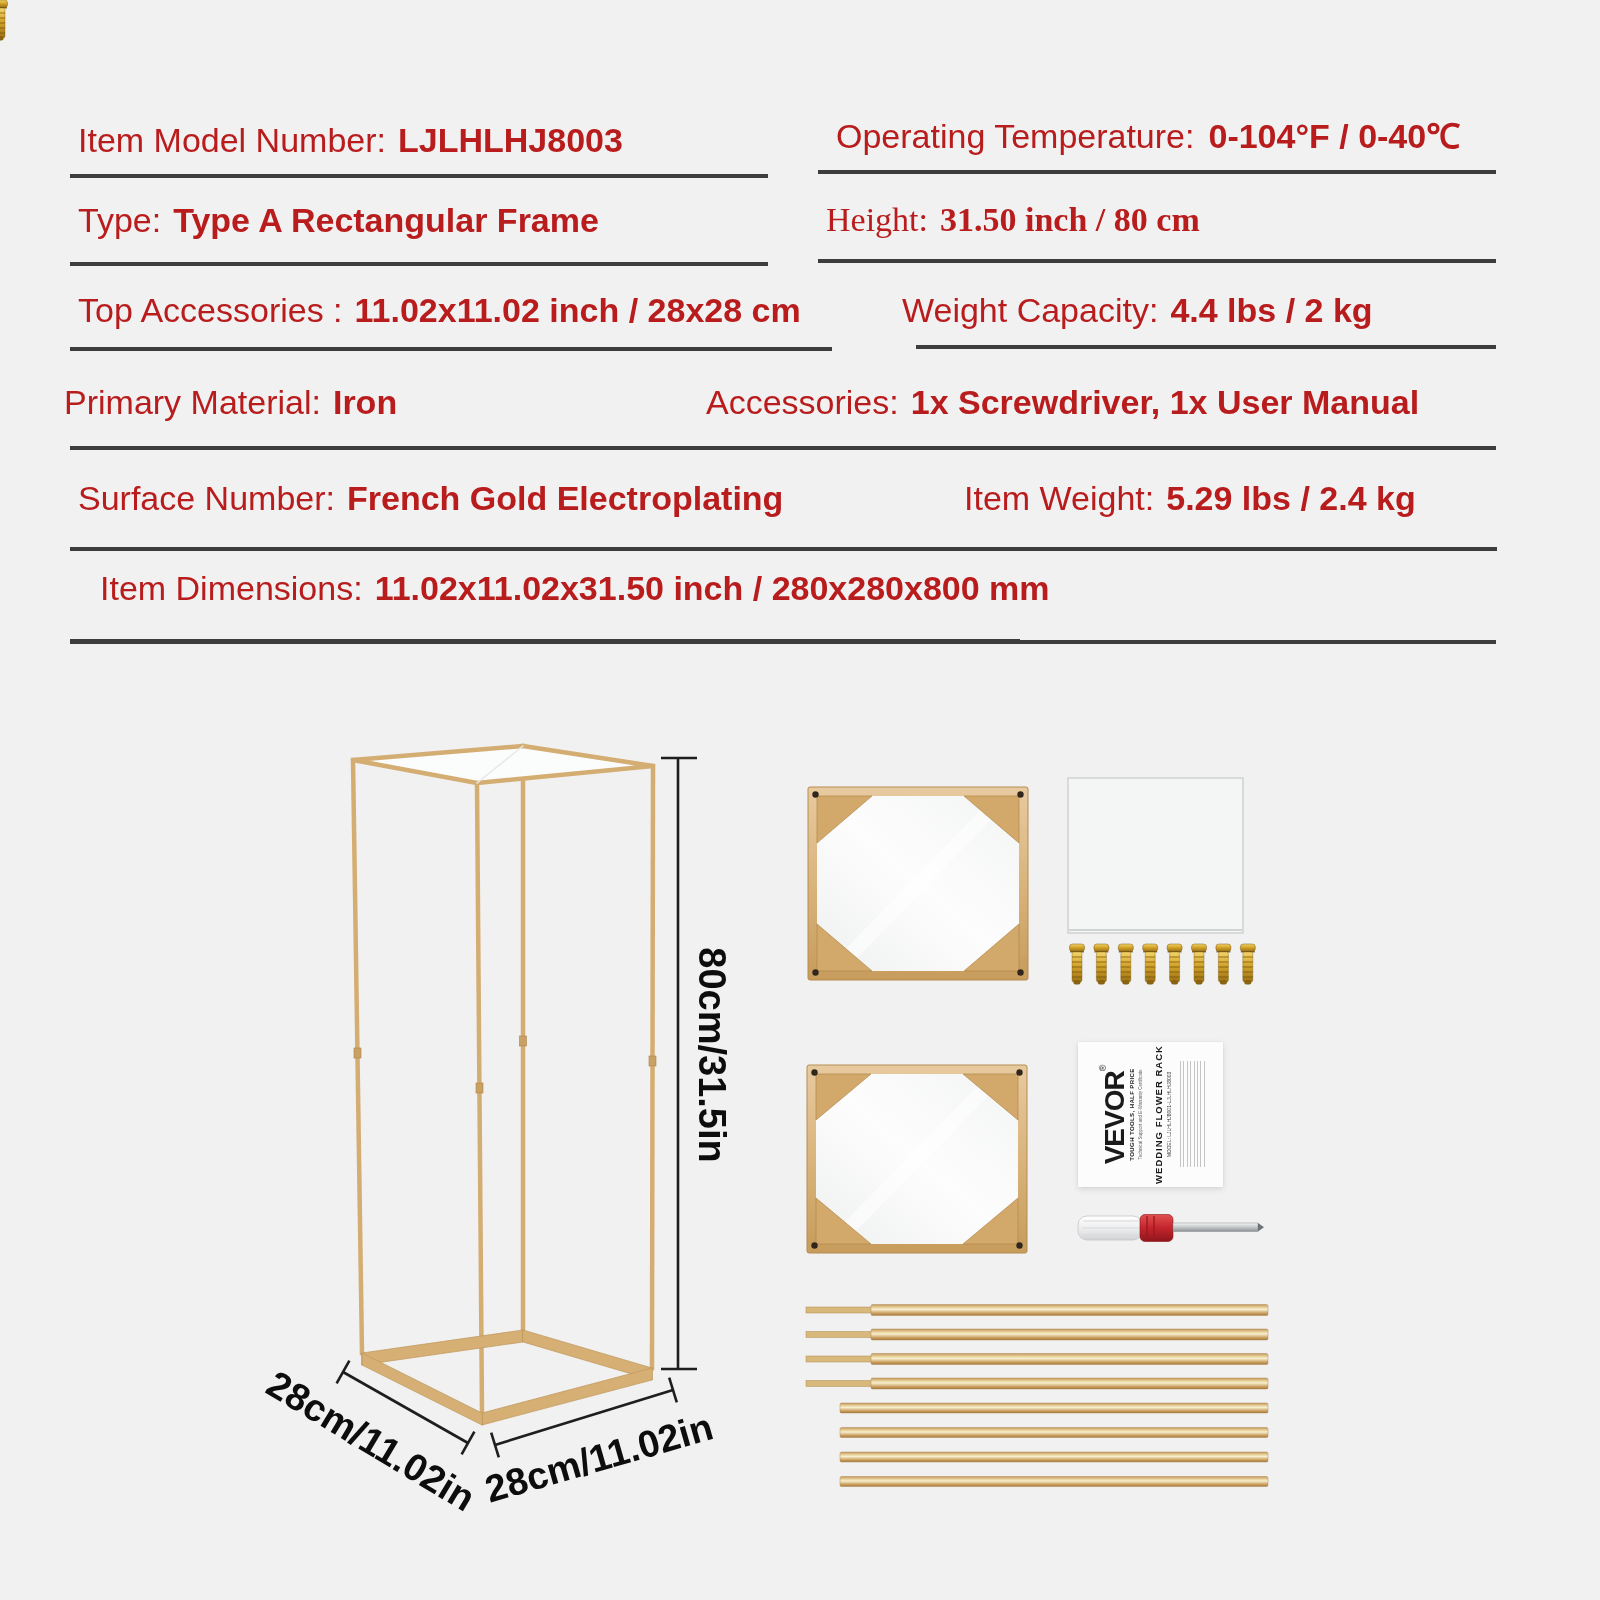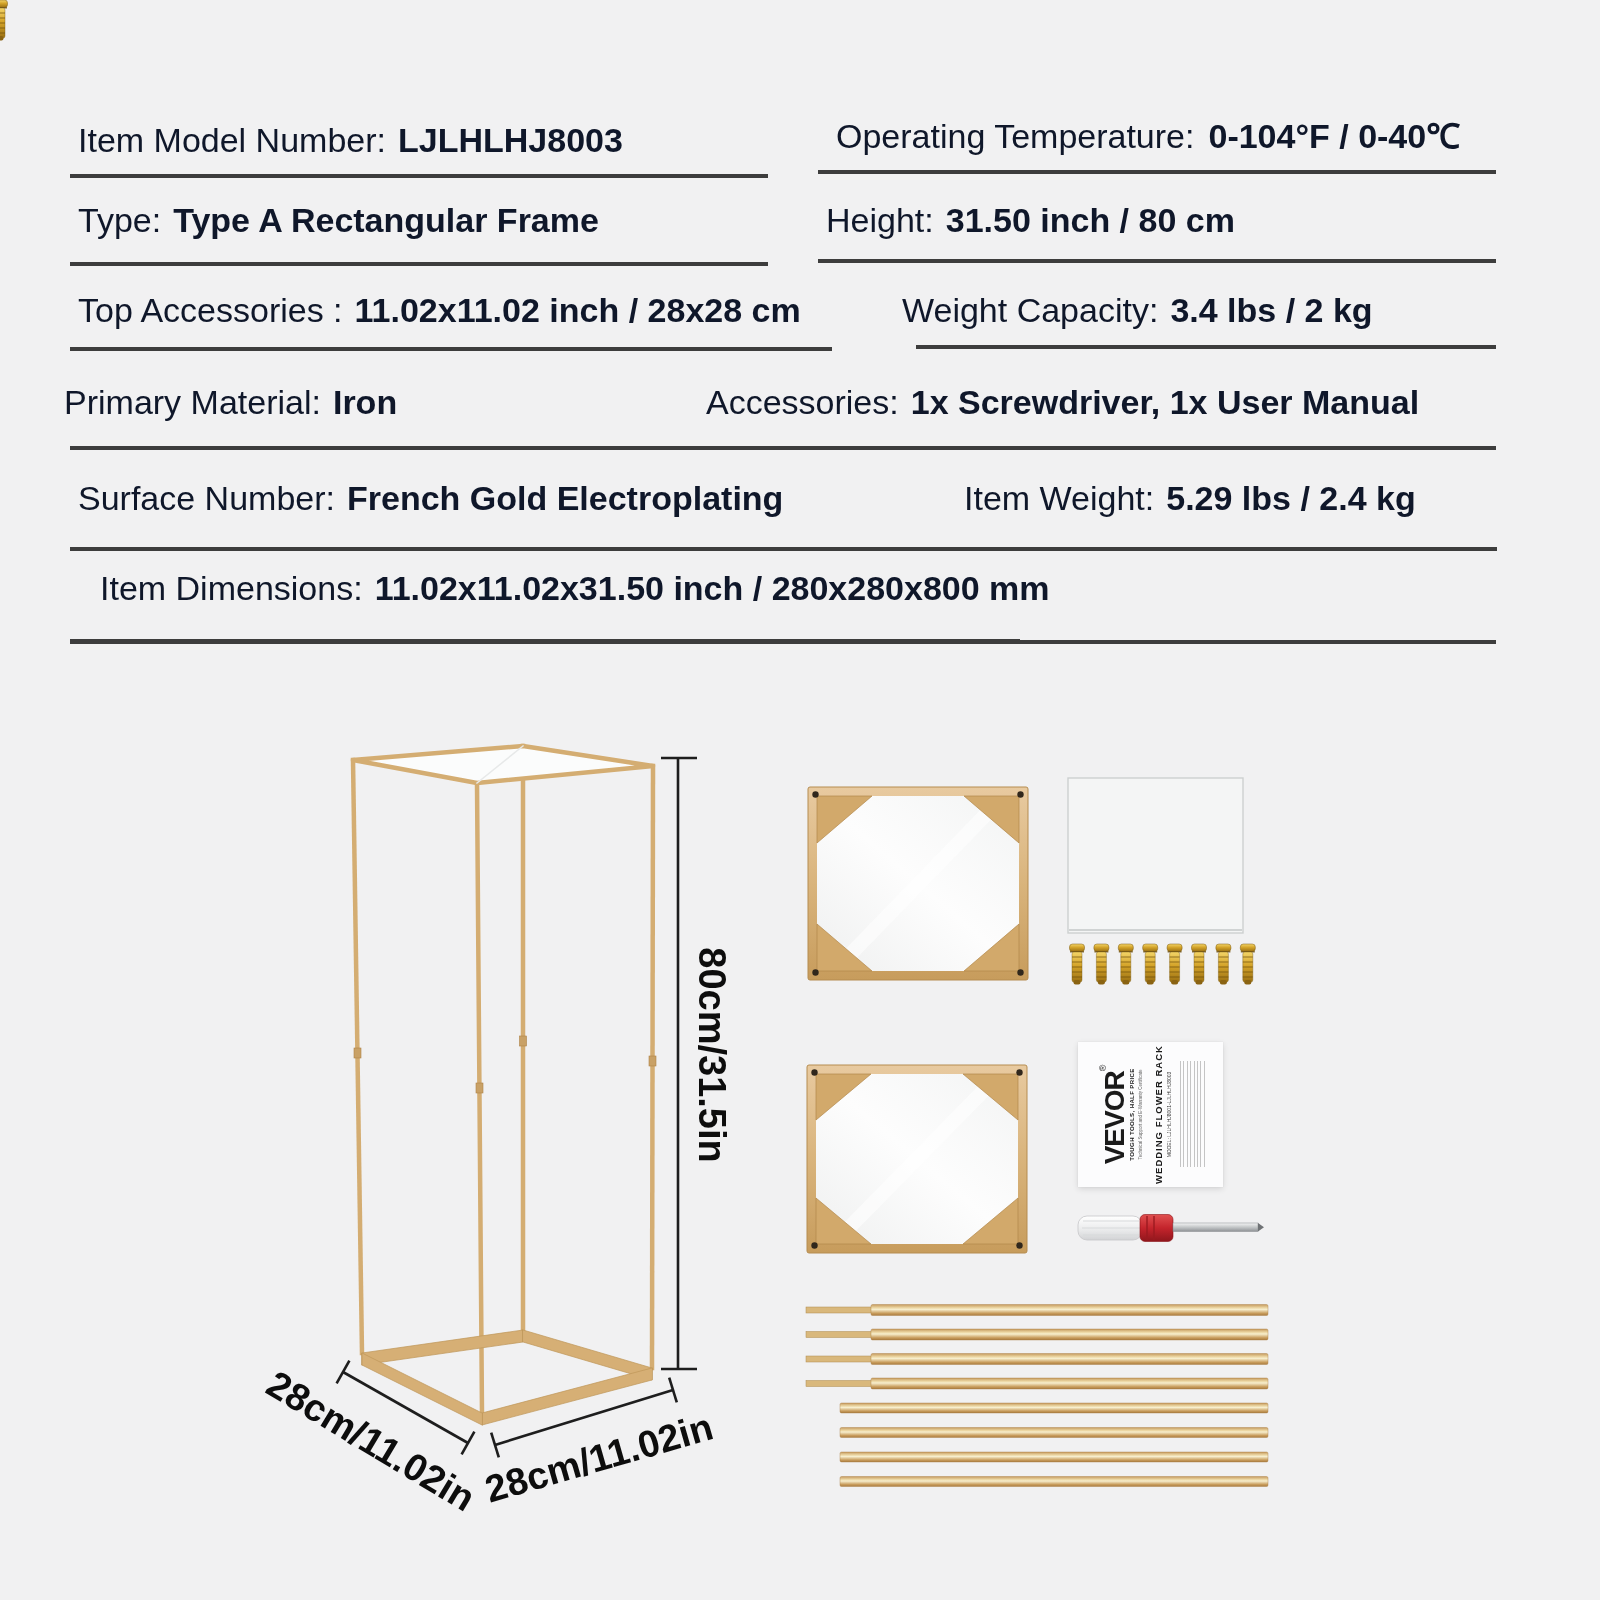--- a/index.html
+++ b/index.html
@@ -1,20 +1,20 @@
 <!DOCTYPE html>
 <html><head>
 <meta charset="utf-8">
 <style>
   html,body{margin:0;padding:0;}
   body{font-family:"Liberation Sans", sans-serif; background:#ffffff;}
   .canvas{position:relative; width:1600px; height:1600px; background:#f1f1f2; overflow:hidden;}
 
   
-  .spec-row{position:absolute; font-size:34px; line-height:48px; color:#0f172a; white-space:nowrap;}
+  .spec-row{position:absolute; font-size:34px; line-height:48px; color:#b91c1c; white-space:nowrap;}
   .spec-row .lbl{font-weight:400;}
   .spec-row .val{font-weight:700; margin-left:12px;}
   .spec-row .val.wide{margin-left:14px;}
   .divider{position:absolute; height:4px; background:#3d3d3d;}
 
   
   .art{position:absolute; left:0; top:0; width:1600px; height:1600px;}
 
   
   .manual{position:absolute; left:1078px; top:1042px; width:145px; height:145px;
@@ -40,29 +40,29 @@
     <div class="spec-row" style="left:78px; top:116px;">
       <span class="lbl">Item Model Number:</span><span class="val">LJLHLHJ8003</span>
     </div>
     <div class="spec-row" style="left:836px; top:112px;">
       <span class="lbl">Operating Temperature:</span><span class="val wide">0-104°F / 0-40℃</span>
     </div>
 
     <div class="spec-row" style="left:78px; top:196px;">
       <span class="lbl">Type:</span><span class="val">Type A Rectangular Frame</span>
     </div>
-    <div class="spec-row" style="left:826px; top:196px;">
+    <div class="spec-row" style="left:826px; top:196px;font-family:Liberation Serif, serif;">
       <span class="lbl">Height:</span><span class="val">31.50 inch / 80 cm</span>
     </div>
 
     <div class="spec-row" style="left:78px; top:286px;">
       <span class="lbl">Top Accessories :</span><span class="val">11.02x11.02 inch / 28x28 cm</span>
     </div>
     <div class="spec-row" style="left:902px; top:286px;">
-      <span class="lbl">Weight Capacity:</span><span class="val">3.4 lbs / 2 kg</span>
+      <span class="lbl">Weight Capacity:</span><span class="val">4.4 lbs / 2 kg</span>
     </div>
 
     <div class="spec-row" style="left:64px; top:378px;">
       <span class="lbl">Primary Material:</span><span class="val">Iron</span>
     </div>
     <div class="spec-row" style="left:706px; top:378px;">
       <span class="lbl">Accessories:</span><span class="val">1x Screwdriver, 1x User Manual</span>
     </div>
 
     <div class="spec-row" style="left:78px; top:474px;">

